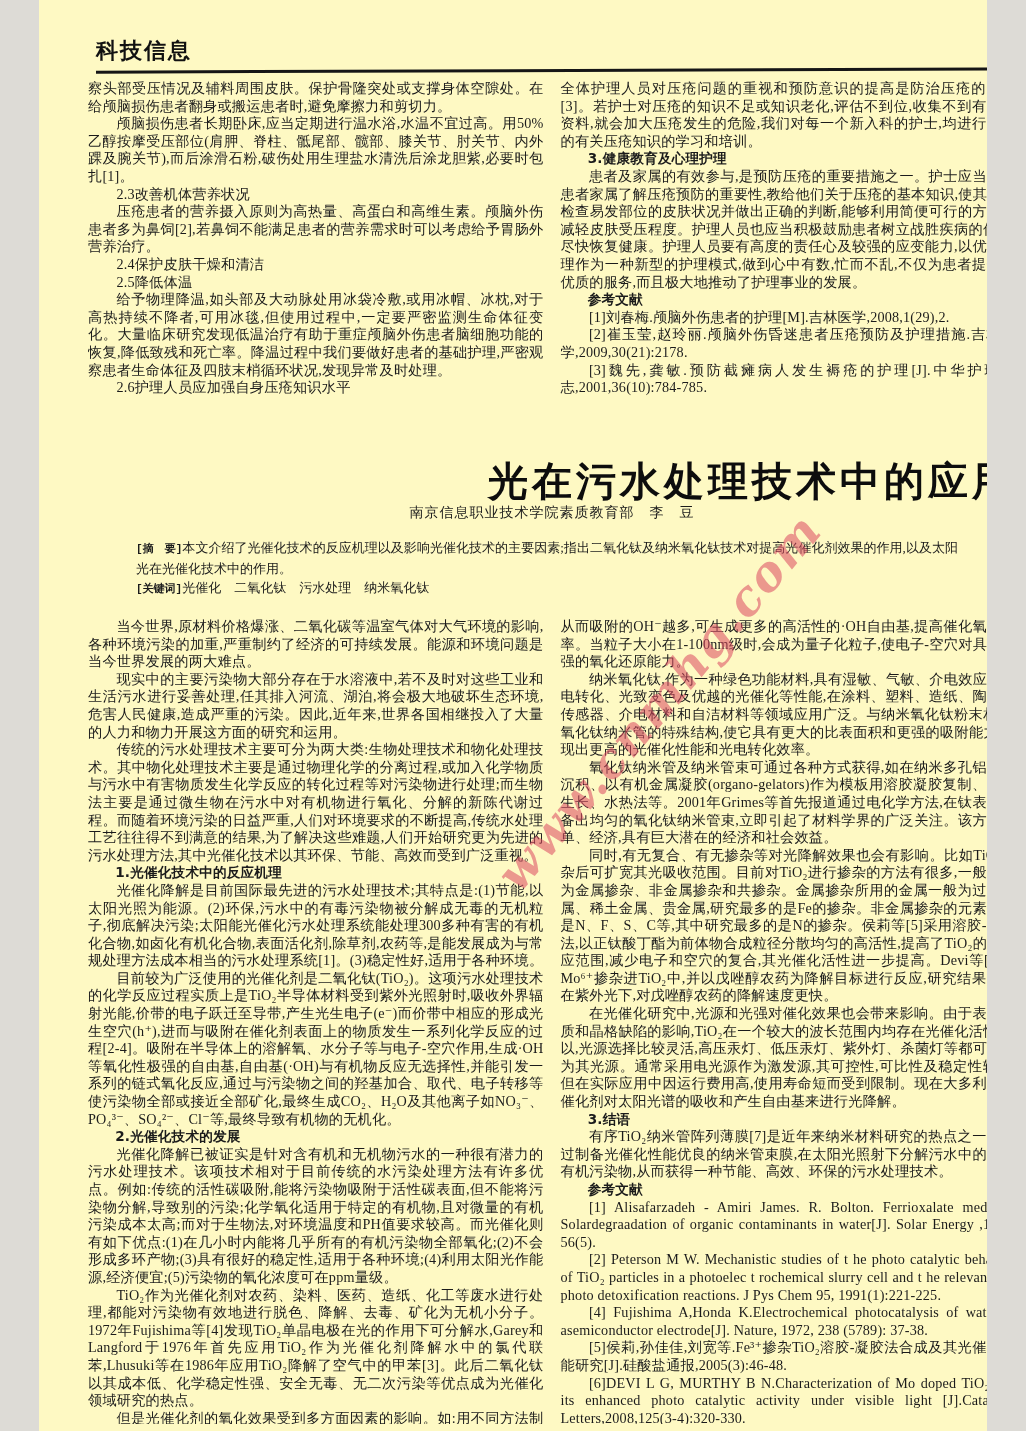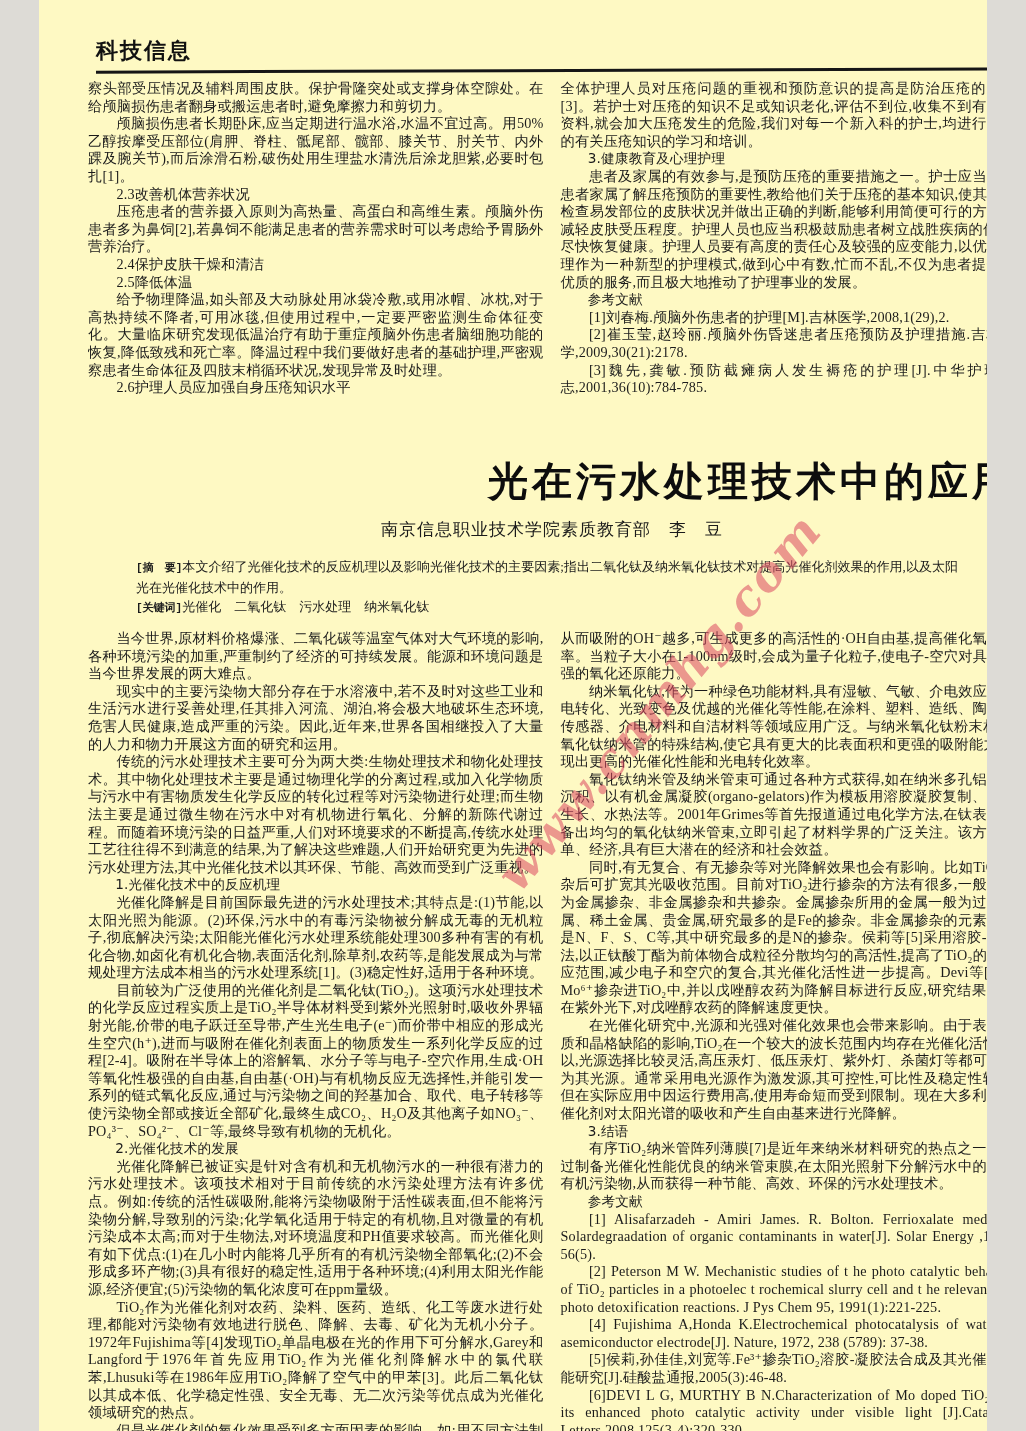--- a/index.html
+++ b/index.html
@@ -12,55 +12,55 @@
   .masthead{
     position:absolute;top:36px;left:57px;
     font-family:"DejaVu Sans","Liberation Sans",sans-serif;
     font-weight:bold;font-size:22px;letter-spacing:2px;color:#111;
   }
   .masthead-rule{
     position:absolute;top:69px;left:57px;width:933px;height:3px;
     background:#161616;transform:rotate(-0.2deg);
   }
   .content{position:absolute;top:80px;left:49px;width:928px;}
-  .cols{display:flex;gap:17px;}
+  .cols{display:flex;gap:7px;justify-content:space-between;}
   .col{
     width:455.5px;font-size:14.2px;line-height:17.6px;
     text-align:justify;letter-spacing:0.2px;
   }
   .col p{margin:0;}
   .t-p{text-indent:2em;}
   .t-c{text-indent:0;}
   .t-hn{text-indent:2em;}
   .t-h,.t-hs{
-    text-indent:2em;font-weight:normal;
+    text-indent:2em;font-weight:bold;
     font-family:"DejaVu Sans","Liberation Sans",sans-serif;
     font-size:13.6px;
   }
   .t-hs{margin-top:18px;}
   .top-cols{height:358px;overflow:hidden;}
   .title{
     margin:20px 0 0 0;text-align:right;
     font-family:"DejaVu Sans","Liberation Sans",sans-serif;
     font-weight:900;font-size:40px;line-height:1.15;
     letter-spacing:4px;color:#0d0d0d;
   }
   .byline{
-    margin-top:14px;text-align:center;font-size:17px;letter-spacing:1px;
+    text-align:center;font-size:14px;letter-spacing:1px;
   }
   .abstract{
     margin:16px 58px 0 48px;font-size:13px;line-height:19px;text-align:justify;
   }
   .abstract p{margin:0;}
   .abs-label{
     font-weight:bold;
     font-family:Liberation Mono, monospace;
     font-size:11px;
   }
-  .main-cols{margin-top:12px;height:806px;overflow:hidden;}
+  .main-cols{margin-top:19px;height:806px;overflow:hidden;}
   .watermark{
     position:absolute;left:396px;top:702px;width:400px;height:56px;
     text-align:center;transform:rotate(-50deg);
     font-family:"DejaVu Serif","Liberation Serif",serif;
     font-style:italic;font-weight:bold;font-size:48px;letter-spacing:2px;
     color:rgba(219,72,96,0.55);pointer-events:none;
   }
 </style>
 </head>
 <body>

